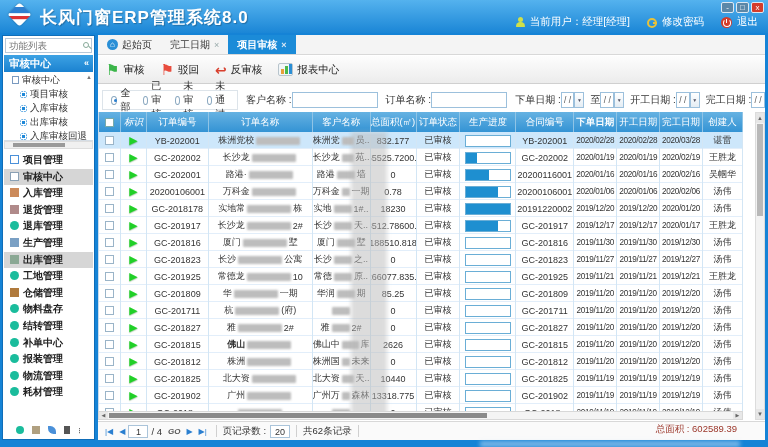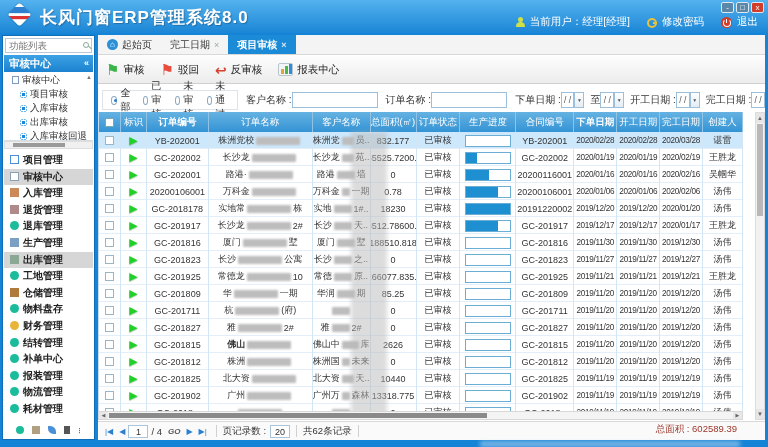--- a/index.html
+++ b/index.html
@@ -222,21 +222,20 @@
         <div class="menu-item"><span class="mi-ico shape-doc" style="background: rgb(74, 144, 217); color: rgb(74, 144, 217);"></span><span>项目管理</span></div>
         <div class="menu-item sel"><span class="mi-ico shape-doc" style="background: rgb(138, 160, 180); color: rgb(138, 160, 180);"></span><span>审核中心</span></div>
         <div class="menu-item"><span class="mi-ico shape-square" style="background: rgb(204, 138, 90); color: rgb(204, 138, 90);"></span><span>入库管理</span></div>
         <div class="menu-item"><span class="mi-ico shape-square" style="background: rgb(176, 138, 138); color: rgb(176, 138, 138);"></span><span>退货管理</span></div>
         <div class="menu-item"><span class="mi-ico shape-circle" style="background: rgb(26, 188, 156); color: rgb(26, 188, 156);"></span><span>退库管理</span></div>
         <div class="menu-item"><span class="mi-ico shape-square" style="background: rgb(122, 160, 196); color: rgb(122, 160, 196);"></span><span>生产管理</span></div>
         <div class="menu-item sel"><span class="mi-ico shape-square" style="background: rgb(138, 168, 148); color: rgb(138, 168, 148);"></span><span>出库管理</span></div>
         <div class="menu-item"><span class="mi-ico shape-circle" style="background: rgb(26, 188, 156); color: rgb(26, 188, 156);"></span><span>工地管理</span></div>
         <div class="menu-item"><span class="mi-ico shape-square" style="background: rgb(176, 122, 60); color: rgb(176, 122, 60);"></span><span>仓储管理</span></div>
         <div class="menu-item"><span class="mi-ico shape-circle" style="background: rgb(26, 188, 156); color: rgb(26, 188, 156);"></span><span>物料盘存</span></div>
-        <div class="menu-item"><span class="mi-ico shape-circle" style="background: rgb(232, 181, 58); color: rgb(232, 181, 58);"></span><span>财务管理</span></div>
         <div class="menu-item"><span class="mi-ico shape-circle" style="background: rgb(26, 188, 156); color: rgb(26, 188, 156);"></span><span>结转管理</span></div>
         <div class="menu-item"><span class="mi-ico shape-circle" style="background: rgb(26, 188, 156); color: rgb(26, 188, 156);"></span><span>补单中心</span></div>
         <div class="menu-item"><span class="mi-ico shape-circle" style="background: rgb(26, 188, 156); color: rgb(26, 188, 156);"></span><span>报装管理</span></div>
         <div class="menu-item"><span class="mi-ico shape-circle" style="background: rgb(26, 188, 156); color: rgb(26, 188, 156);"></span><span>物流管理</span></div>
         <div class="menu-item"><span class="mi-ico shape-circle" style="background: rgb(26, 188, 156); color: rgb(26, 188, 156);"></span><span>耗材管理</span></div>
       </div>
     <div id="side-icons">
       <span class="dock-ico" style="background:#1abc9c;border-radius:50%"></span>
       <span class="dock-ico" style="background:#b0a080"></span>
       <span class="dock-ico" style="background:#4a90d9;border-radius:0 70% 0 70%"></span>
@@ -315,22 +314,22 @@
       <span class="fdate"><span>/    /</span><span class="dd">▼</span></span>
       <span class="flabel" style="margin-left:16px">完工日期 :</span>
       <span class="fdate"><span>/    /</span></span>
     </div>
 
     <div id="grid">
       <div id="ghead">
           <div class="hcell" style="width: 22px;">
             <span class="hcheck"></span>
           </div>
-          <div class="hcell" style="width: 26px;">标识</div>
-          <div class="hcell" style="width: 62px; font-weight: bold;">订单编号</div>
+          <div class="hcell" style="width: 26px; font-style: italic;">标识</div>
+          <div class="hcell" style="width: 62px;">订单编号</div>
           <div class="hcell" style="width: 104px;">订单名称</div>
           <div class="hcell" style="width: 58px;">客户名称</div>
           <div class="hcell" style="width: 46px;">总面积(㎡)</div>
           <div class="hcell" style="width: 44px;">订单状态</div>
           <div class="hcell" style="width: 56px;">生产进度</div>
           <div class="hcell" style="width: 58px;">合同编号</div>
           <div class="hcell" style="width: 43px; font-weight: bold;">下单日期</div>
           <div class="hcell" style="width: 43px;">开工日期</div>
           <div class="hcell" style="width: 43px;">完工日期</div>
           <div class="hcell" style="width: 40px;">创建人</div>

